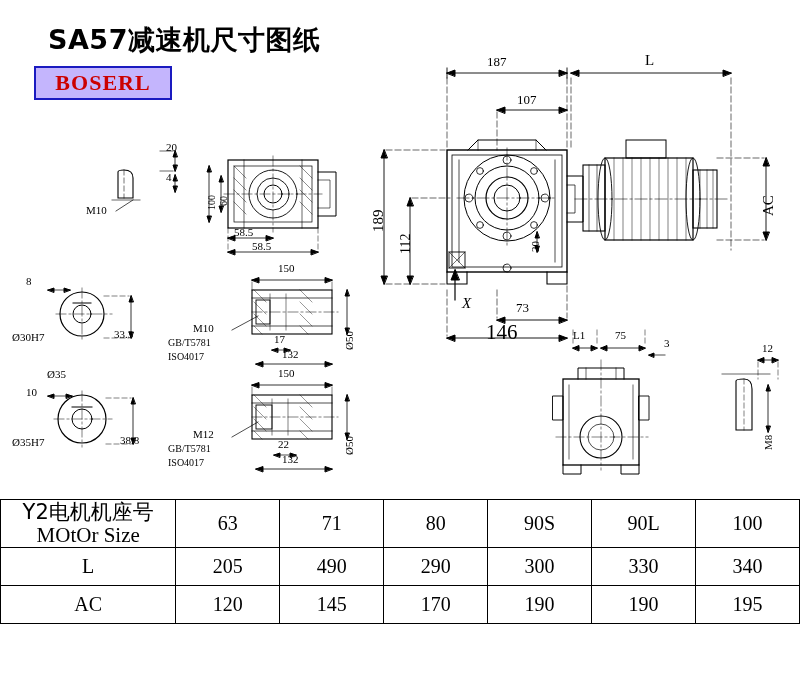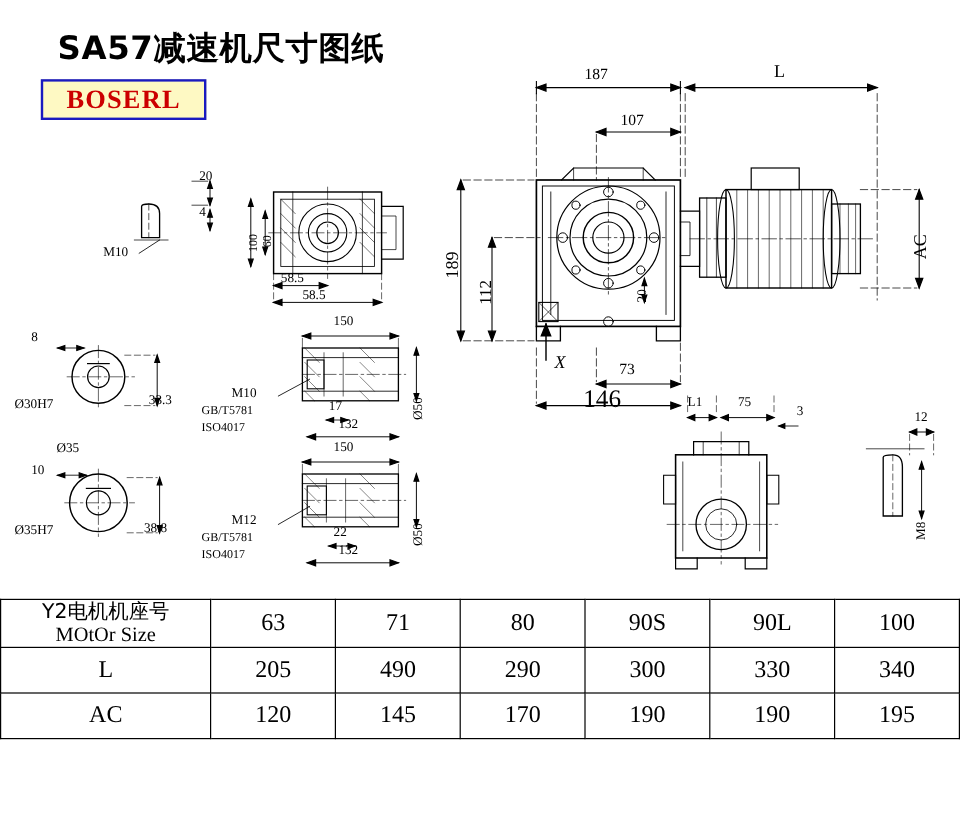--- a/index.html
+++ b/index.html
@@ -19,21 +19,21 @@
     font-size:27px;font-weight:bold;
     letter-spacing:0.5px;
     white-space:nowrap;
   }
 
   
   .logo-box{
     position:absolute;left:34px;top:66px;
     width:134px;height:30px;
     border:2px solid #1a1ac0;
-    background:#fef9c3;
+    background:#c4b5fd;
   }
   .logo-text{
     position:absolute;left:0;top:0;width:134px;height:30px;
     display:flex;align-items:center;justify-content:center;
     color:#cc0000;font-weight:bold;font-size:22px;
     font-family:"Liberation Serif", serif;
     letter-spacing:1px;
   }
 
   
@@ -66,21 +66,21 @@
     font-size:20px;
     height:37px;
     padding:0;
   }
   table.dims td.rowhead{
     width:176px;
     font-size:20px;
   }
   table.dims td.rowhead.two{
     line-height:1.08;
-    font-size:17px;
+    font-size:21px;
     padding:1px 0;
     margin-left:12px;
   }
   table.dims td.val{width:104px;}
   .cjk{font-family:"DejaVu Sans", sans-serif;}
 </style>
 </head>
 <body>
 
 <div class="root">
@@ -387,21 +387,21 @@
   <div class="lbl sm" style="left:166px;top:141px;">20</div>
   <div class="lbl sm" style="left:166px;top:171px;">4</div>
   <div class="lbl sm" style="left:86px;top:204px;">M10</div>
   <div class="lbl rot xs" style="left:206px;top:210px;">100</div>
   <div class="lbl rot xs" style="left:218px;top:206px;">60</div>
   <div class="lbl sm" style="left:234px;top:226px;">58.5</div>
   <div class="lbl sm" style="left:252px;top:240px;">58.5</div>
 
   <div class="lbl sm" style="left:26px;top:275px;">8</div>
   <div class="lbl sm" style="left:12px;top:331px;">Ø30H7</div>
-  <div class="lbl sm" style="left:124px;top:328px;">33.3</div>
+  <div class="lbl sm" style="left:114px;top:328px;">33.3</div>
   <div class="lbl sm" style="left:12px;top:368px;margin-left:35px;">Ø35</div>
   <div class="lbl sm" style="left:26px;top:386px;">10</div>
   <div class="lbl sm" style="left:12px;top:436px;">Ø35H7</div>
   <div class="lbl sm" style="left:120px;top:434px;">38.8</div>
 
   <div class="lbl sm" style="left:278px;top:262px;">150</div>
   <div class="lbl sm" style="left:193px;top:322px;">M10</div>
   <div class="lbl xs" style="left:168px;top:337px;">GB/T5781</div>
   <div class="lbl xs" style="left:168px;top:351px;">ISO4017</div>
   <div class="lbl sm" style="left:274px;top:333px;">17</div>

